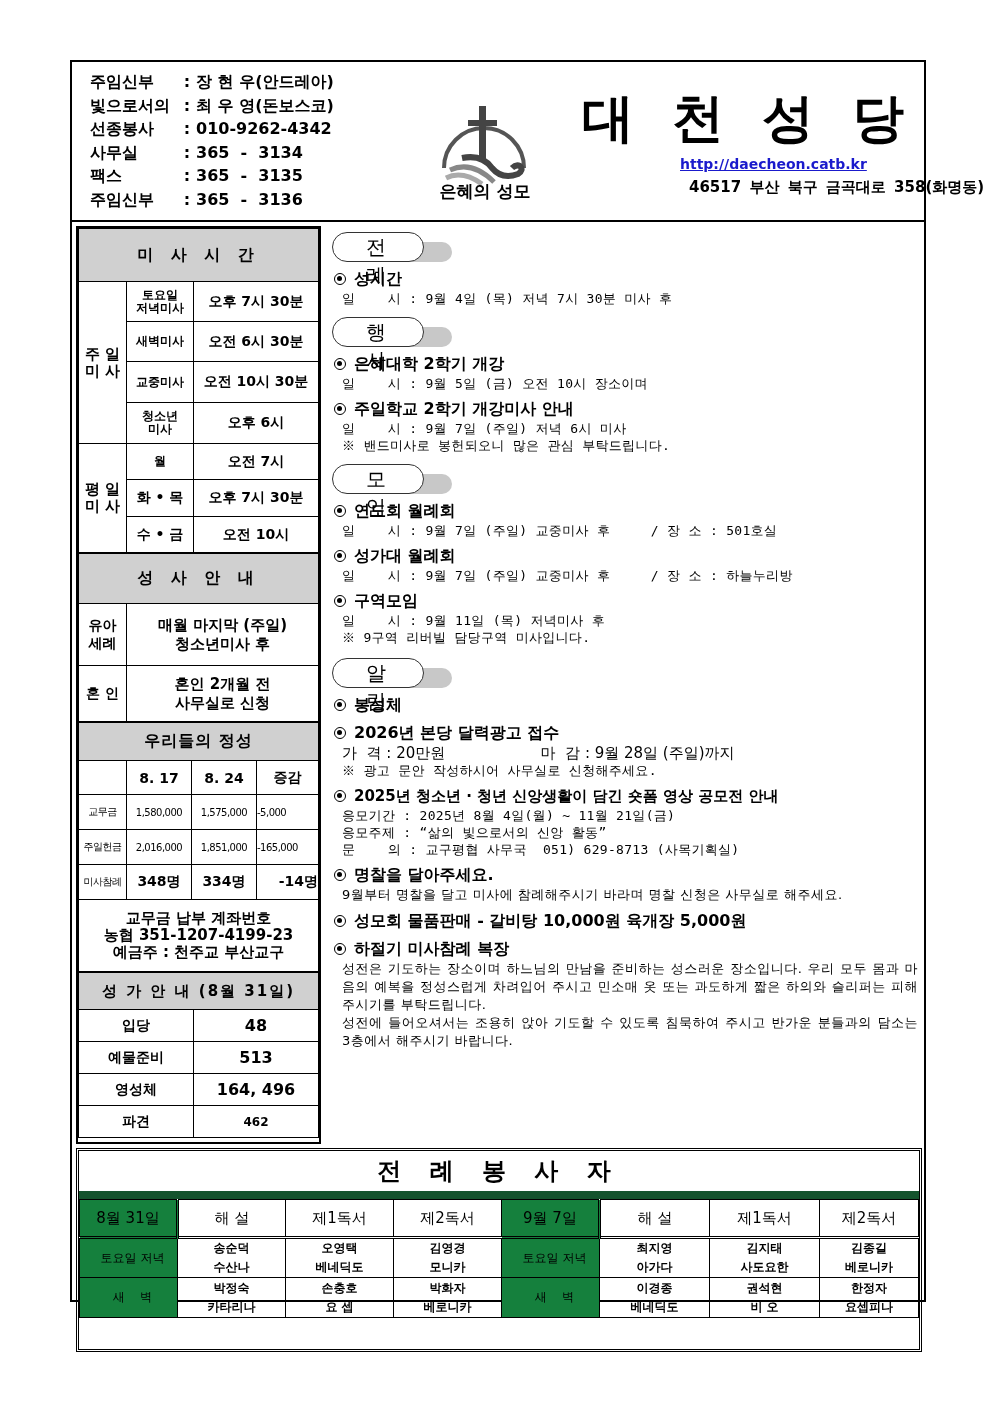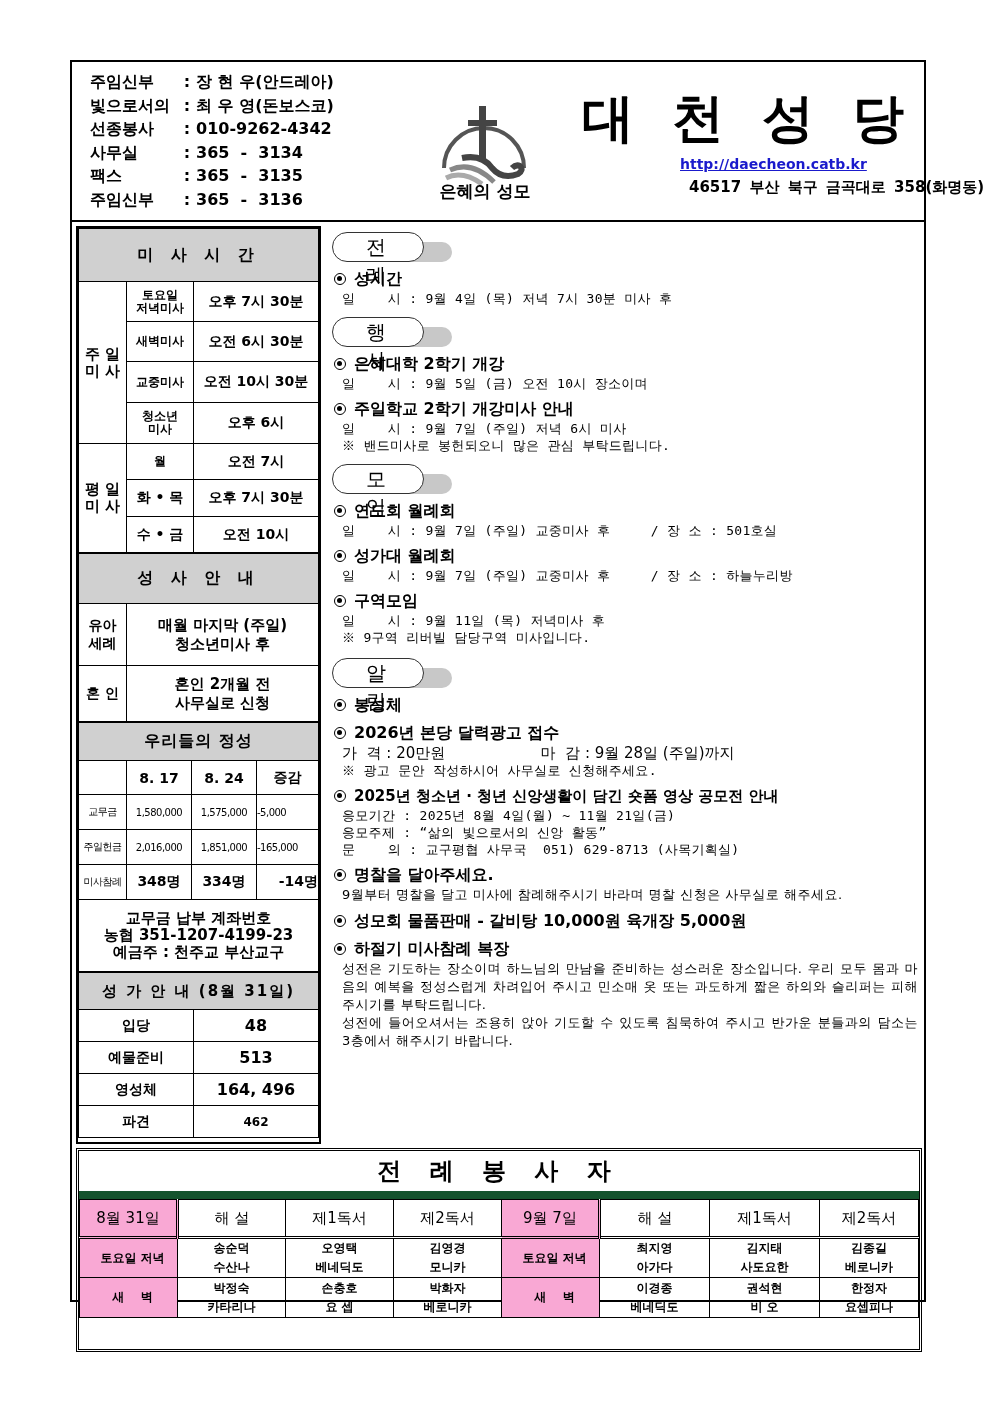--- a/index.html
+++ b/index.html
@@ -39,23 +39,23 @@
   .bullet::after { content:""; position:absolute; left:2px; top:2px; width:5px; height:5px; background:#000; border-radius:50%; }
   .line { font-size:13px; line-height:17px; padding-left:8px; white-space:pre; font-family:"DejaVu Sans Mono", monospace; letter-spacing:0.3px; }
   .line-big { font-size:15px; line-height:18px; padding-left:8px; white-space:pre; }
   .para { font-size:13px; line-height:18px; padding-left:8px; padding-right:4px; text-align:justify; letter-spacing:0.5px; }
 
   
   .bottom { position:absolute; left:4px; top:1086px; width:846px; height:204px; border:3px double #000; box-sizing:border-box; }
   .bottom-title { height:40px; border-bottom:8px solid #14532d; text-align:center; font-size:24px; font-weight:bold; line-height:40px; letter-spacing:10px; }
   .btbl { width:100%; border-collapse:collapse; table-layout:fixed; }
   .btbl td { border:1px solid #000; text-align:center; vertical-align:middle; font-size:15px; padding:0; }
-  .btbl .gray { background:#f9a8d4;margin-left:44px; }
+  .btbl .gray { background:#15803d;margin-left:44px; }
   .btbl .name { font-size:12px; font-weight:bold; line-height:19px; }
-  .btbl .rowlabel { font-size:12px; font-weight:bold;padding-left:8px; }
+  .btbl .rowlabel { font-size:12px; font-weight:normal;padding-left:8px; }
 </style>
 </head>
 <body>
 
 <div class="page">
 
   <div class="header">
     <div class="info">
       <div class="info-row"><span class="info-label">주임신부</span><span class="info-sep">:</span><span>장 현 우(안드레아)</span></div>
       <div class="info-row"><span class="info-label">빛으로서의</span><span class="info-sep">:</span><span>최 우 영(돈보스코)</span></div>

